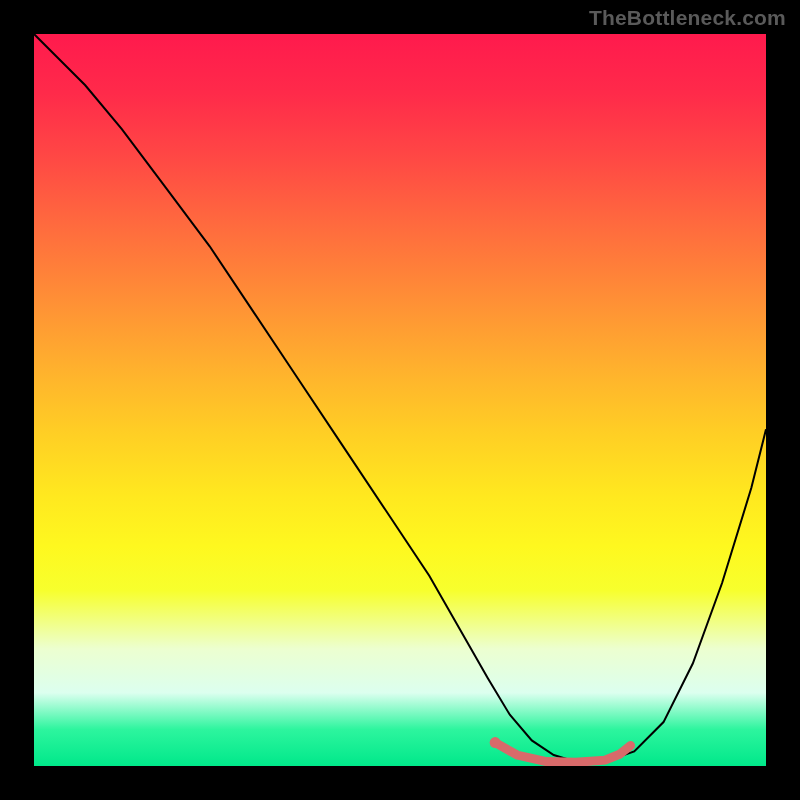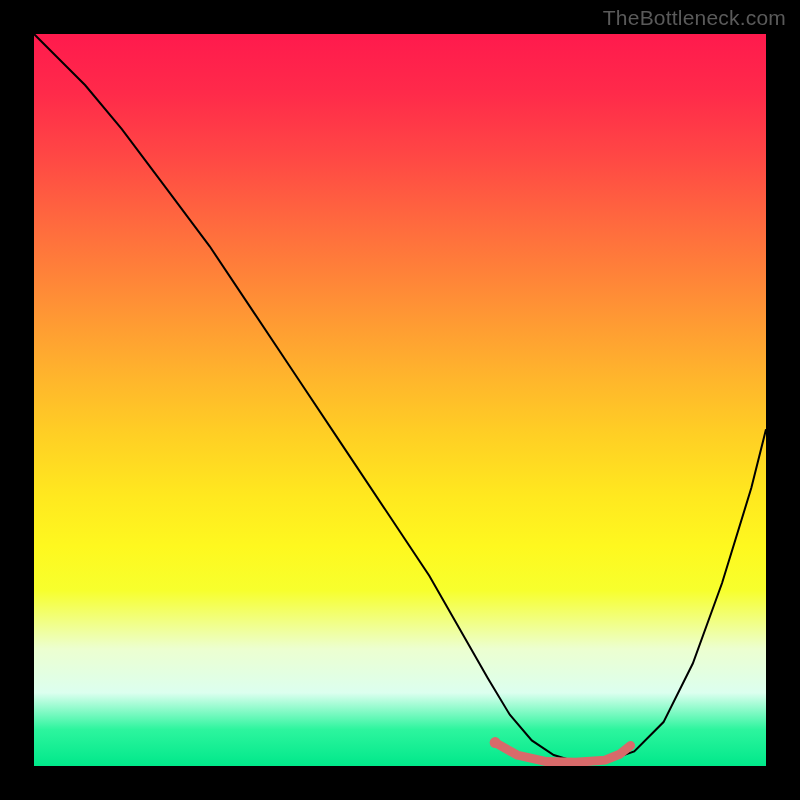--- a/index.html
+++ b/index.html
@@ -9,21 +9,21 @@
     background: #000;
     position: relative;
     font-family: Arial, sans-serif;
   }
   .watermark {
     position: absolute;
     top: 6px;
     right: 14px;
     color: #5a5a5a;
     font-size: 21px;
-    font-weight: 400;
+    font-weight: 700;
     letter-spacing: 0.2px;
   }
   .plot-area {
     position: absolute;
     left: 34px;
     top: 34px;
     width: 732px;
     height: 732px;
     overflow: visible;
   }

